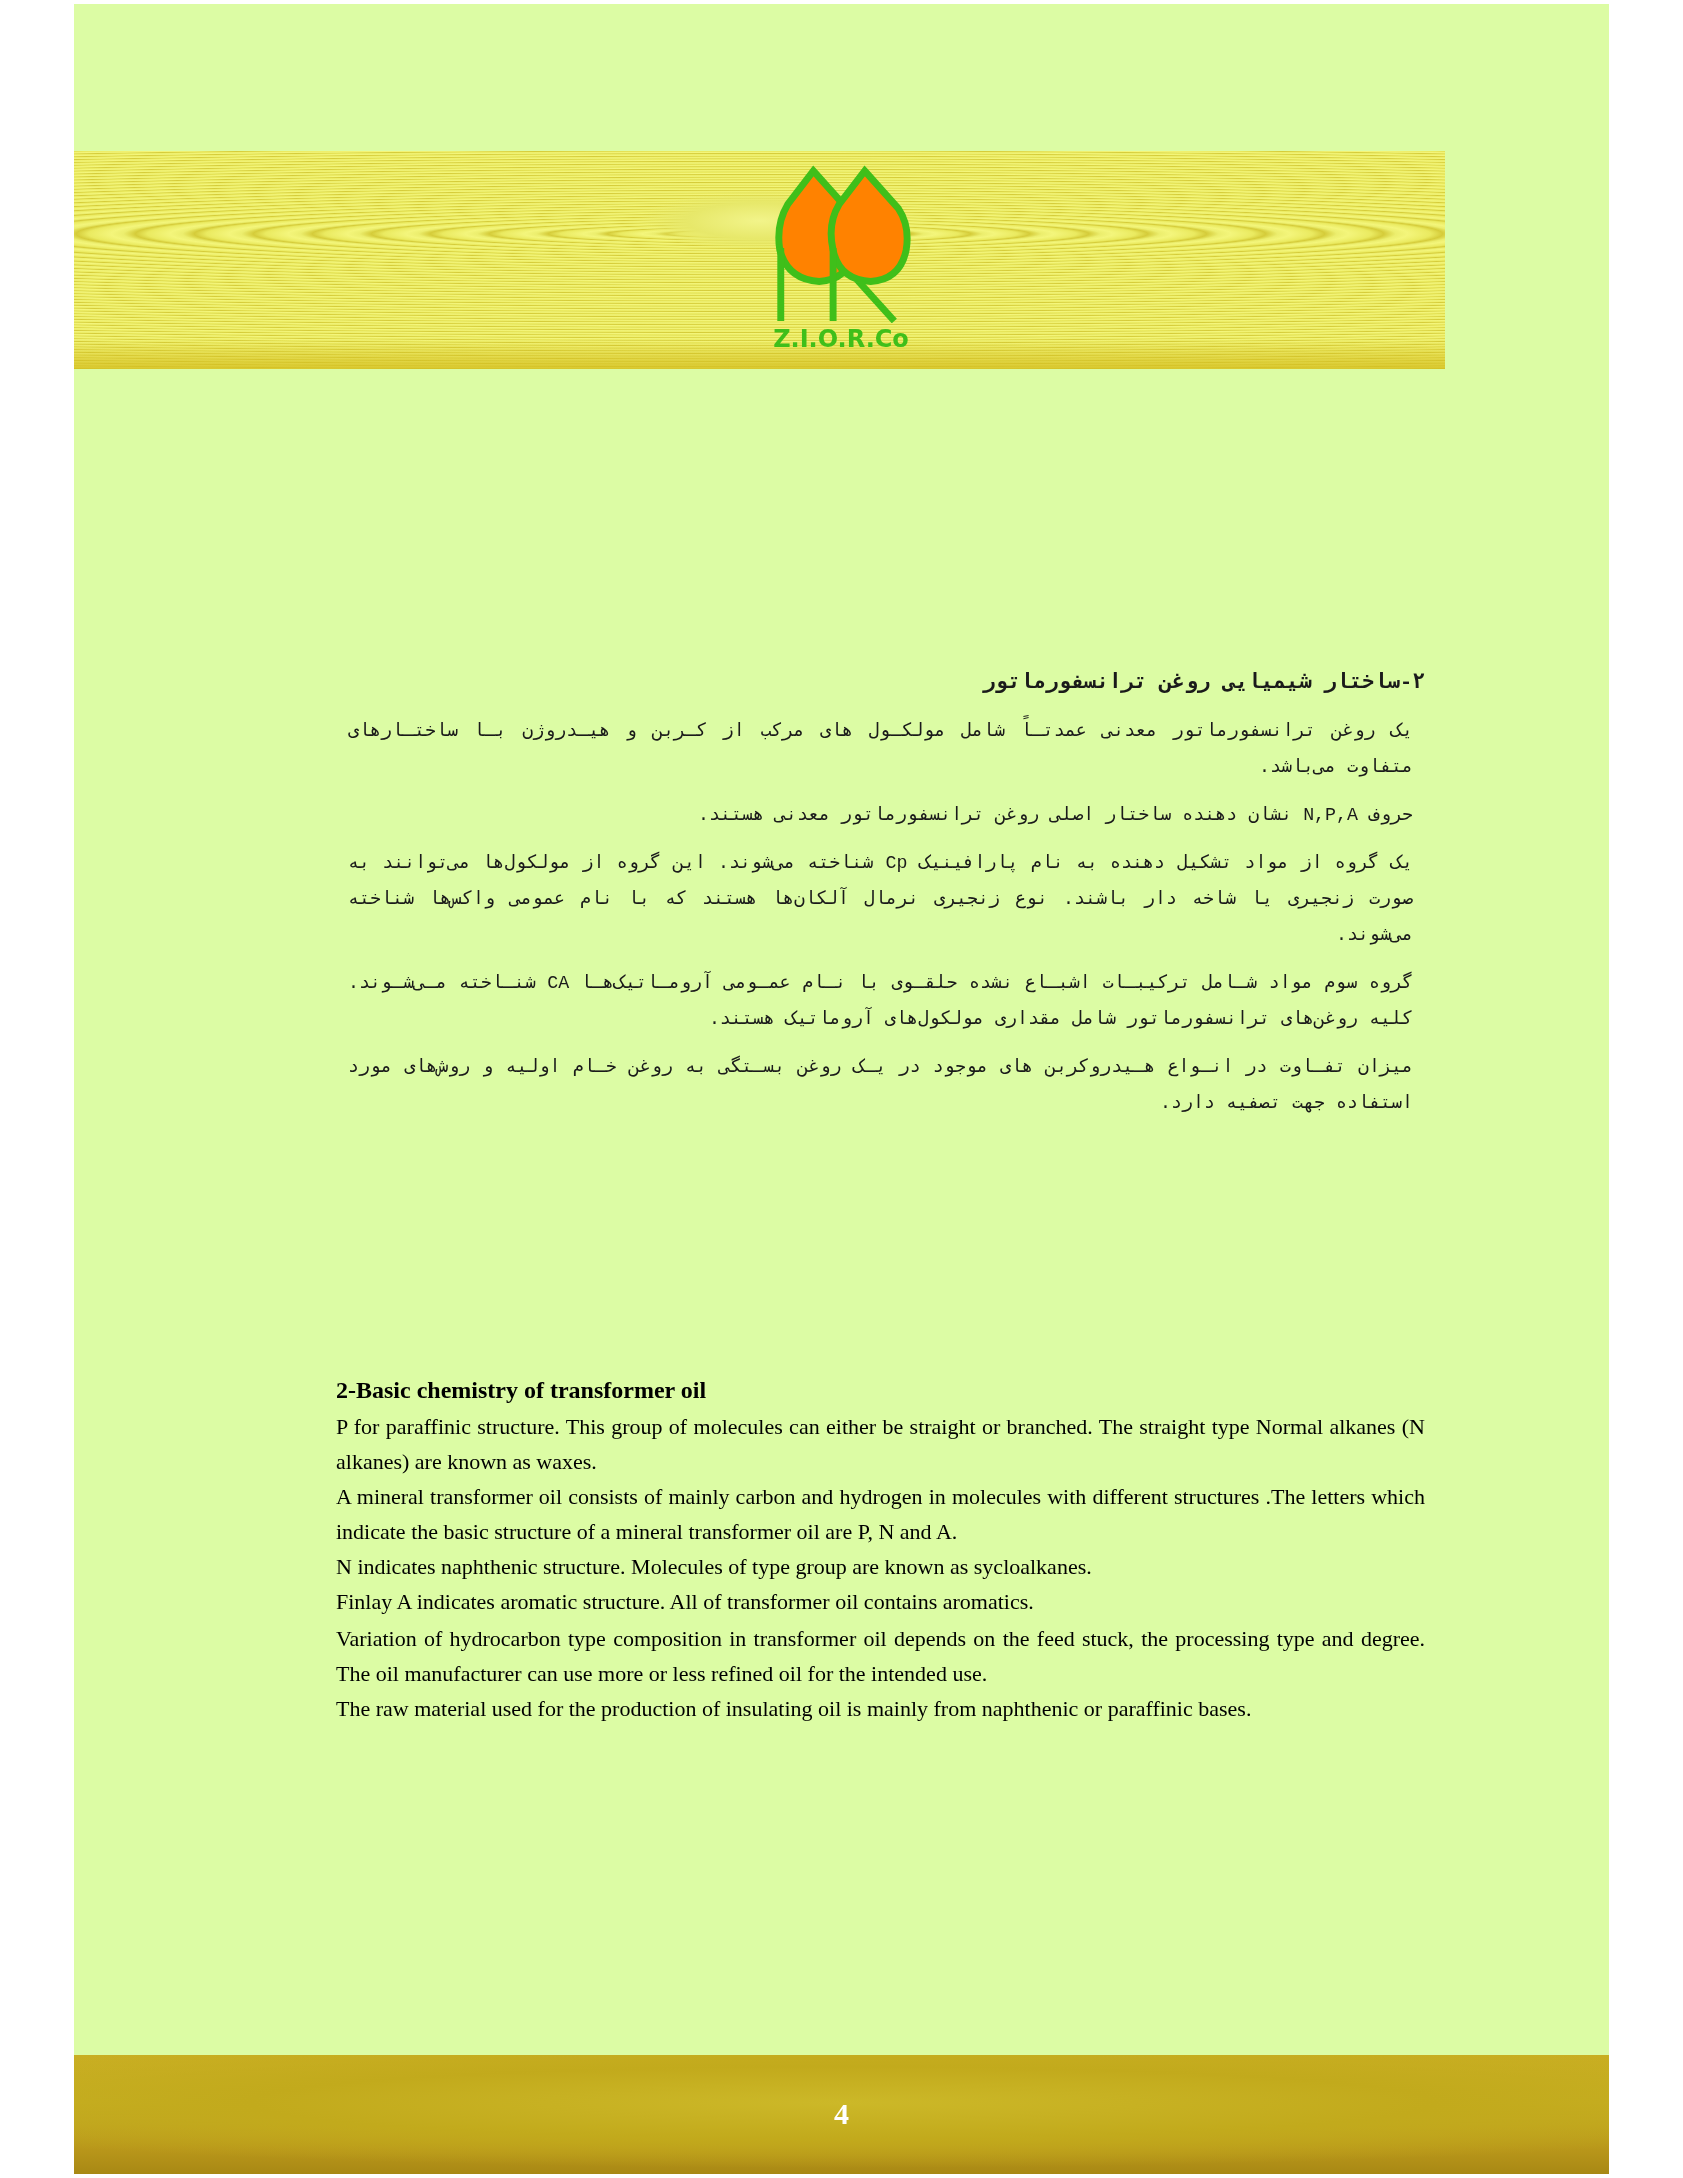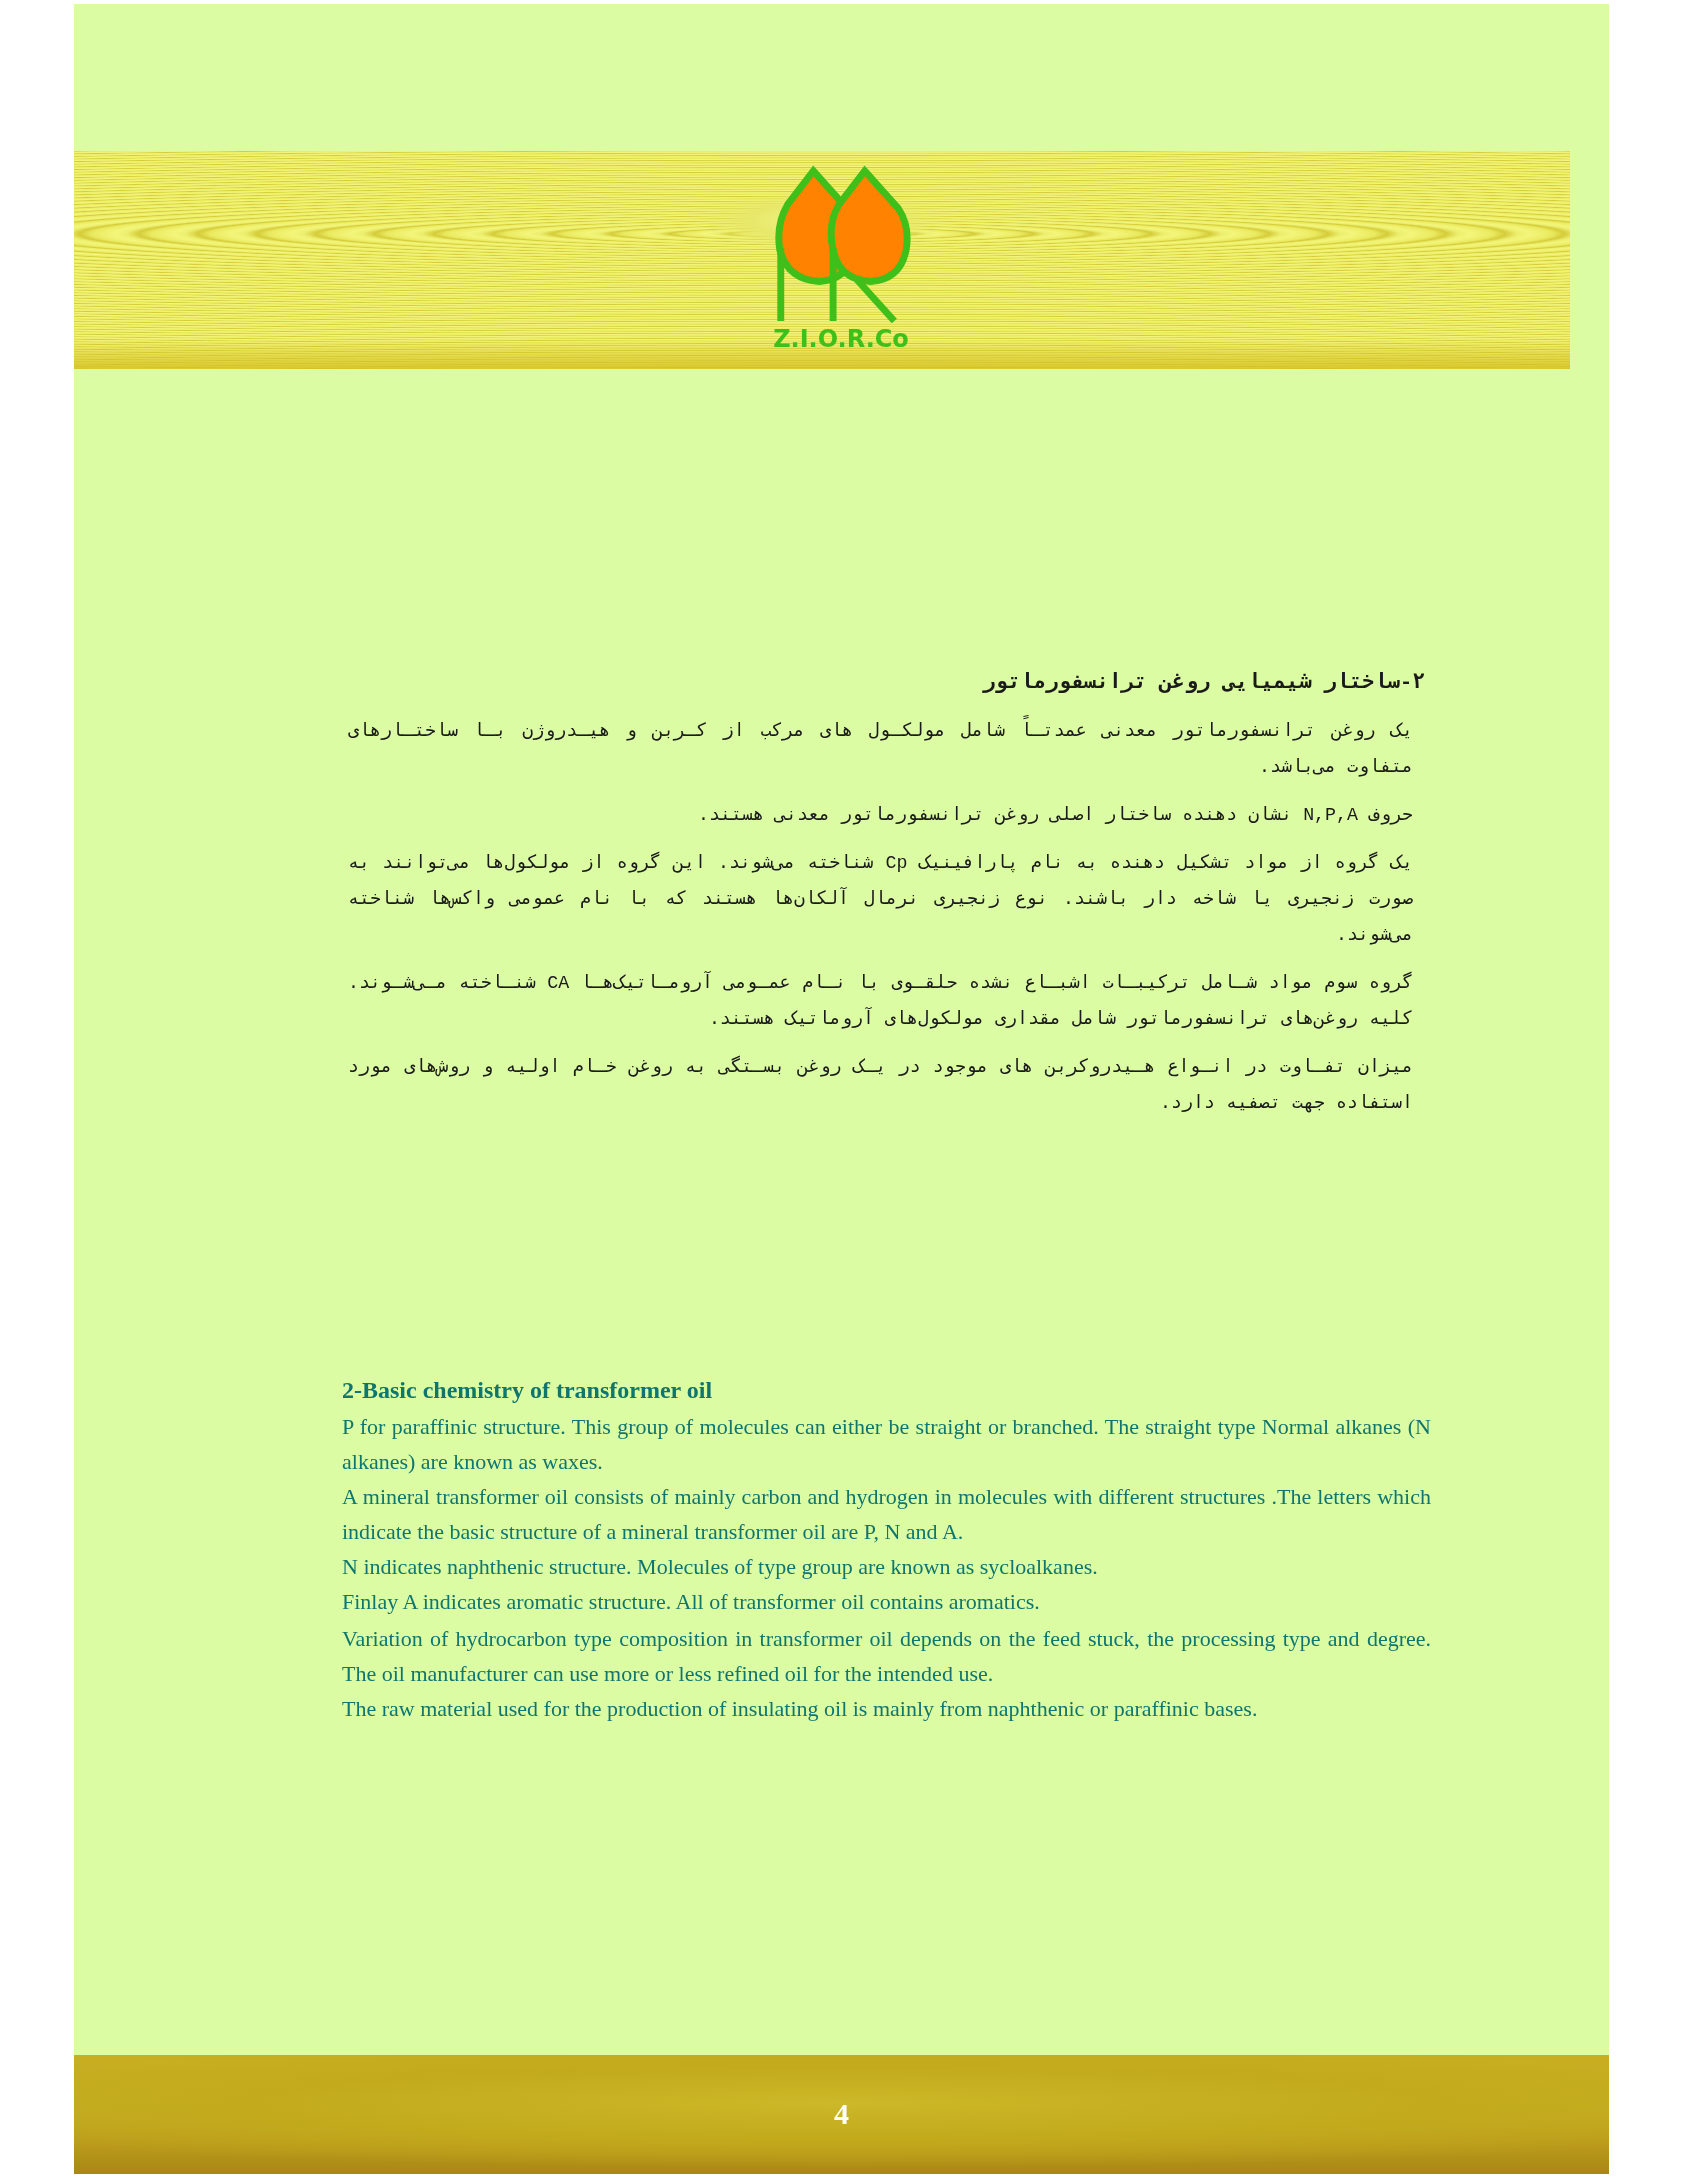--- a/index.html
+++ b/index.html
@@ -5,21 +5,21 @@
     html, body { margin: 0; padding: 0; }
     body {
       width: 1683px; height: 2178px; background: #ffffff; position: relative; overflow: hidden;
       font-family: "DejaVu Sans", sans-serif;
     }
     .page {
       position: absolute; left: 74px; top: 4px; width: 1535px; height: 2170px;
       background: #dcfca4; overflow: hidden;
     }
     .banner {
-      position: absolute; left: 0; top: 147px; width: 1496px; height: 218px; overflow: hidden;
+      position: absolute; left: 0; top: 147px; width: 1371px; height: 218px; overflow: hidden;
       background:
         radial-gradient(ellipse 119px 30px at 50% 32%, #f2f48a 0%, #e7e86a 60%, transparent 100%),
         repeating-radial-gradient(ellipse 100% 28% at 50% 38%, #f3f57a 0px, #eaea60 22px, #d5cc3a 34px, #ecee6e 46px, #f4f67c 59px),
         #eef070;
     }
     .banner::after {
       content: ""; position: absolute; left: 0; right: 0; bottom: 0; height: 30px;
       background: linear-gradient(to bottom, rgba(220,200,40,0) 0%, rgba(212,190,30,0.8) 100%);
     }
     .logo {
@@ -32,22 +32,22 @@
       letter-spacing: 0px;
     }
     .fa-section {
       position: absolute; left: 262px; top: 661px; width: 1089px;
       direction: rtl; text-align: justify;
       font-family: Liberation Mono, monospace; color: #1a1a1a;
     }
     .fa-title { font-size: 21px; font-weight: bold; line-height: 36px; margin: 0; }
     .fa-para { font-size: 18.3px; line-height: 36px; margin: 12px; }
     .en-section {
-      position: absolute; left: 268px; top: 1369px; width: 1089px;
-      font-family: "Liberation Serif", serif; color: #0f766e;
+      position: absolute; left: 262px; top: 1369px; width: 1089px;
+      font-family: "Liberation Serif", serif; color: #000000;
     }
     .en-title { font-size: 24px; font-weight: bold; line-height: 34px; margin: 0; }
     .en-para { font-size: 22px; line-height: 35px; margin: 0; text-align: justify; }
     .en-para.gap { margin-top: 2px; }
     .footer {
       position: absolute; left: 0; top: 2051px; width: 1535px; height: 119px;
       background:
         radial-gradient(ellipse 70% 55% at 50% 40%, #ccb828 0%, #c2aa1c 55%, transparent 100%),
         linear-gradient(to bottom, #c9ae22 0%, #c8b024 40%, #b8961a 80%, #a88814 100%);
     }

